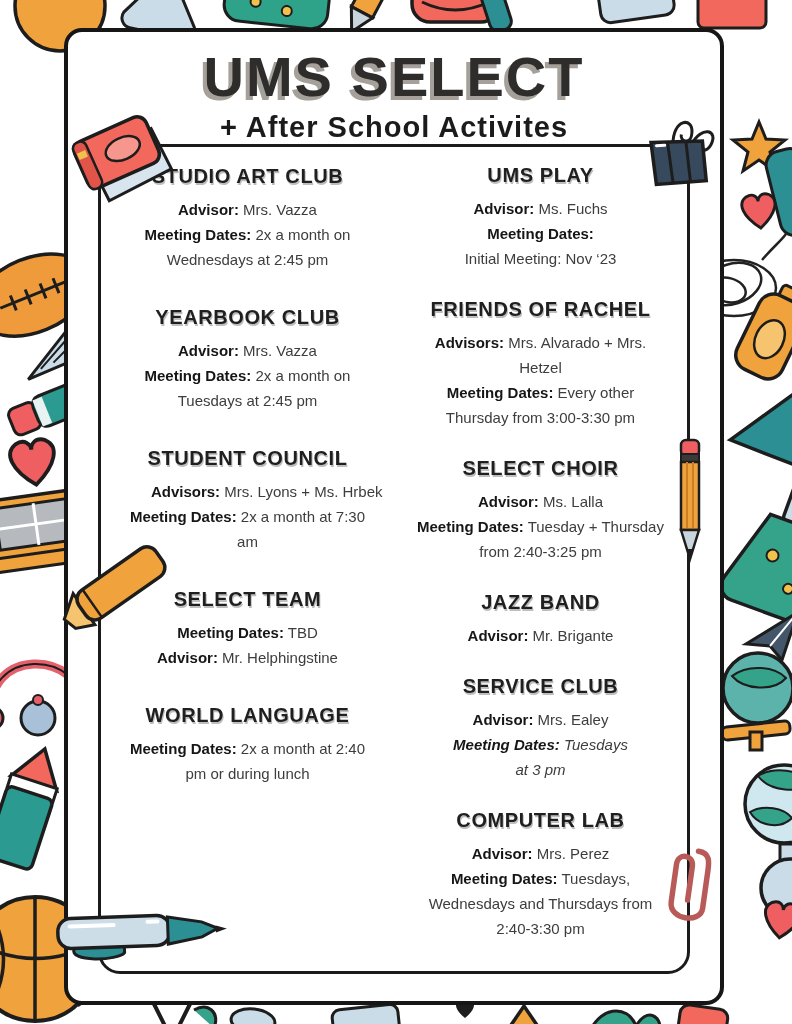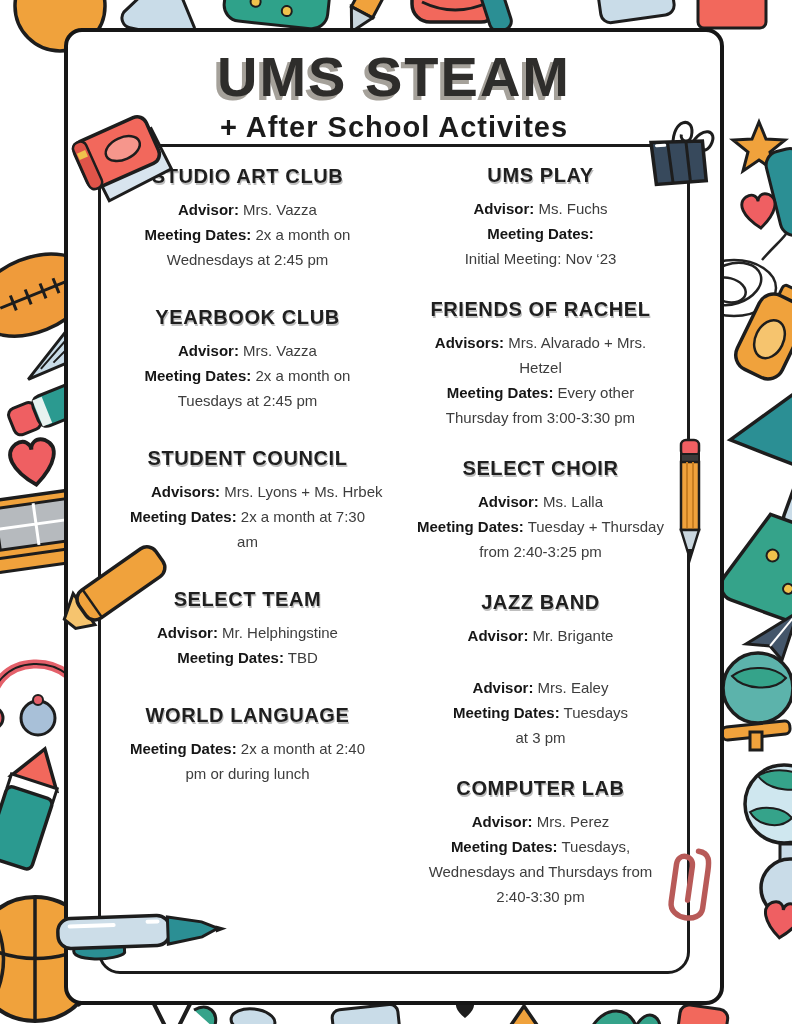--- a/index.html
+++ b/index.html
@@ -311,21 +311,21 @@
       <rect x="3" y="3" width="48" height="30" rx="9" fill="#f2685c" stroke="#1d1d1d" stroke-width="3"></rect>
     </svg>
 </div>
 <div class="doodle" style="left:228px;top:1006px;width:50px;height:30px;transform:rotate(6deg);">
   <svg width="50" height="30" viewBox="0 0 50 30">
       <ellipse cx="25" cy="15" rx="22" ry="12" fill="#c9dce8" stroke="#1d1d1d" stroke-width="3"></ellipse>
     </svg>
 </div>
 
 <div class="card">
-  <h1 class="title">UMS STEAM</h1>
+  <h1 class="title">UMS SELECT</h1>
   <h2 class="subtitle">+ After School Activites</h2>
 
   <div class="frame">
 
     <div class="col col-left">
       <section class="club">
         <h3 class="club-name">STUDIO ART CLUB</h3>
         <p class="club-line"><strong>Advisor:</strong> <span>Mrs. Vazza</span></p>
         <p class="club-line"><strong>Meeting Dates:</strong> <span>2x a month on Wednesdays at 2:45 pm</span></p>
       </section>
@@ -334,22 +334,22 @@
         <p class="club-line"><strong>Advisor:</strong> <span>Mrs. Vazza</span></p>
         <p class="club-line"><strong>Meeting Dates:</strong> <span>2x a month on Tuesdays at 2:45 pm</span></p>
       </section>
       <section class="club">
         <h3 class="club-name">STUDENT COUNCIL</h3>
         <p class="club-line" style="max-width:270px;text-align:right;"><strong>Advisors:</strong> <span>Mrs. Lyons + Ms. Hrbek</span></p>
         <p class="club-line"><strong>Meeting Dates:</strong> <span>2x a month at 7:30 am</span></p>
       </section>
       <section class="club">
         <h3 class="club-name">SELECT TEAM</h3>
+        <p class="club-line"><strong>Meeting Dates:</strong> <span>TBD</span></p>
         <p class="club-line" style="max-width:260px;"><strong>Advisor:</strong> <span>Mr. Helphingstine</span></p>
-        <p class="club-line"><strong>Meeting Dates:</strong> <span>TBD</span></p>
       </section>
       <section class="club">
         <h3 class="club-name">WORLD LANGUAGE</h3>
         <p class="club-line"><strong>Meeting Dates:</strong> <span>2x a month at 2:40 pm or during lunch</span></p>
       </section>
     </div>
 
     <div class="col col-right">
       <section class="club">
         <h3 class="club-name">UMS PLAY</h3>
@@ -365,22 +365,23 @@
       <section class="club">
         <h3 class="club-name">SELECT CHOIR</h3>
         <p class="club-line"><strong>Advisor:</strong> <span>Ms. Lalla</span></p>
         <p class="club-line"><strong>Meeting Dates:</strong> <span>Tuesday + Thursday from 2:40-3:25 pm</span></p>
       </section>
       <section class="club">
         <h3 class="club-name">JAZZ BAND</h3>
         <p class="club-line"><strong>Advisor:</strong> <span>Mr. Brigante</span></p>
       </section>
       <section class="club">
+        <h3 class="club-name">SERVICE CLUB</h3>
         <p class="club-line"><strong>Advisor:</strong> <span>Mrs. Ealey</span></p>
-        <p class="club-line" style="max-width:190px;"><strong>Meeting Dates:</strong> <span>Tuesdays at 3 pm</span></p>
+        <p class="club-line" style="max-width:190px;font-style:italic;"><strong>Meeting Dates:</strong> <span>Tuesdays at 3 pm</span></p>
       </section>
       <section class="club">
         <h3 class="club-name">COMPUTER LAB</h3>
         <p class="club-line"><strong>Advisor:</strong> <span>Mrs. Perez</span></p>
         <p class="club-line"><strong>Meeting Dates:</strong> <span>Tuesdays, Wednesdays and Thursdays from 2:40-3:30 pm</span></p>
       </section>
     </div>
   </div>
 </div>
 

